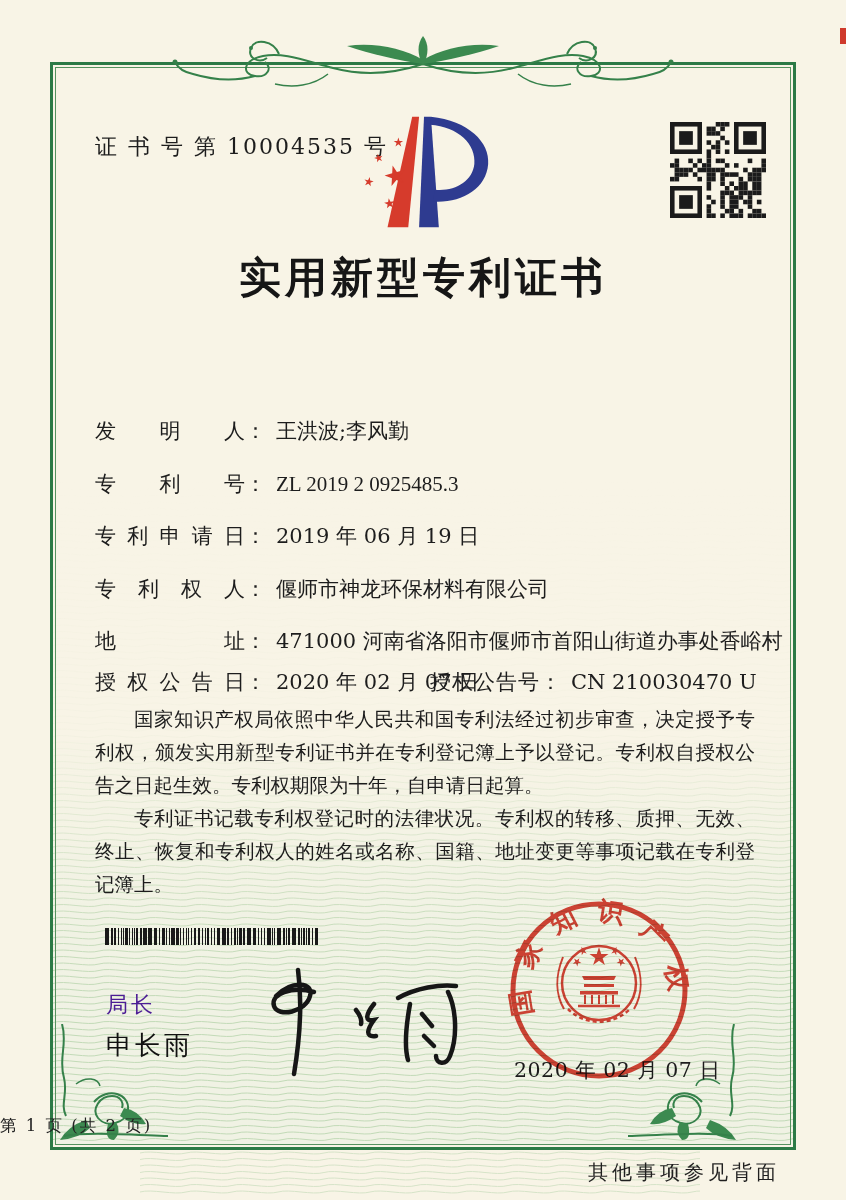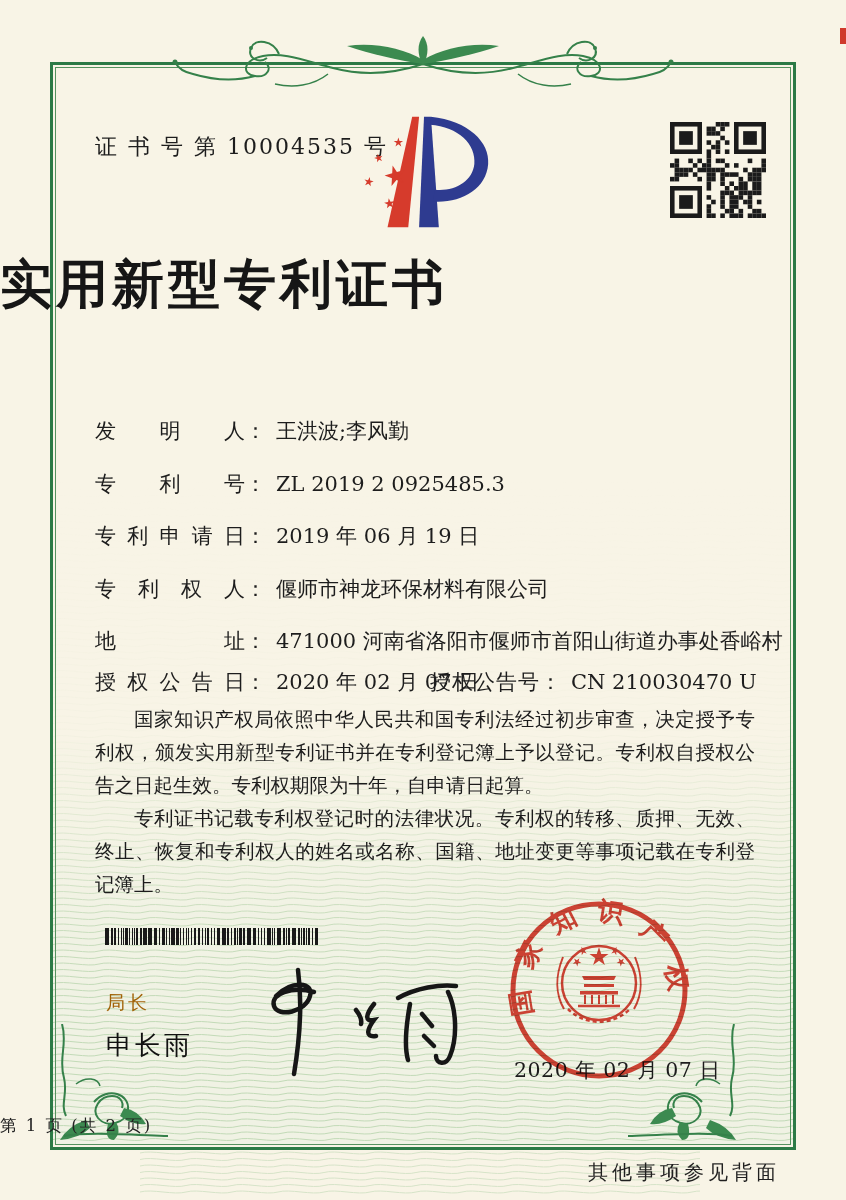--- a/index.html
+++ b/index.html
@@ -5,31 +5,31 @@
   html,body{margin:0;padding:0;background:#e8e4d8;}
   .page{position:relative;width:846px;height:1200px;background:#f8f4e6;overflow:hidden;
         font-family:"DejaVu Serif","Liberation Serif",serif;color:#222;}
   .abs{position:absolute;}
   
   .panel{position:absolute;left:50px;top:62px;width:740px;height:1082px;
          border:3px solid #2c7a46;}
   .panel-inner{position:absolute;left:2px;top:2px;right:2px;bottom:2px;
                border:1px solid #55925f;}
   .cert-no{left:95px;top:132px;font-size:22px;letter-spacing:2px;color:#1d1d1d;}
-  .title{left:0;right:0;top:250px;font-size:52px;font-weight:bold;
+  .title{left:0;right:0;top:250px;text-align:center;font-size:42px;font-weight:bold;
          letter-spacing:4px;color:#161616;}
   .frow{position:absolute;left:95px;width:680px;font-size:21px;color:#1d1d1d;white-space:nowrap;}
   .flabel{display:inline-block;width:150px;text-align:justify;text-align-last:justify;vertical-align:top;}
   .fvalue{margin-left:10px;}
   .fpair2{position:absolute;left:335px;top:0;}
   .fpair2 .flabel2{letter-spacing:1px;}
   .body-text{left:95px;top:703px;width:660px;font-size:19.5px;line-height:33px;
              text-align:justify;color:#1c1c1c;}
   .body-text p{margin:0;text-indent:2em;}
-  .juzhang{left:106px;top:990px;font-size:19px;color:#a16207;
+  .juzhang{left:106px;top:990px;font-size:22px;color:#4c1d95;
            font-family:"DejaVu Sans","Liberation Sans",sans-serif;letter-spacing:3px;}
   .juname{left:106px;top:1028px;font-size:26px;color:#111;
           font-family:"DejaVu Sans","Liberation Sans",sans-serif;letter-spacing:3px;}
   .seal-date{left:514px;top:1056px;font-size:20.5px;color:#1b1b1b;letter-spacing:0.5px;}
   .page-number{left:0;width:794px;top:1115px;font-size:16.5px;letter-spacing:2px;color:#222;}
   .footer-note{left:0;width:780px;top:1159px;text-align:right;font-size:20px;letter-spacing:4px;color:#1f1f1f;}
   .edge-mark{left:840px;top:28px;width:6px;height:16px;background:#cf3a2c;}
   svg{display:block;}
 </style>
 </head>
@@ -263,21 +263,21 @@
       </g>
   </svg>
 
   <div class="abs edge-mark"></div>
 
   <div class="abs title">实用新型专利证书</div>
 
   <div class="frow" style="top:417px;">
     <span class="flabel">发明人</span><span>：</span><span class="fvalue">王洪波;李风勤</span>
   </div>
-  <div class="frow" style="top:470px;">
+  <div class="frow" style="top:470px;font-family:Liberation Serif, serif;">
     <span class="flabel">专利号</span><span>：</span><span class="fvalue">ZL 2019 2 0925485.3</span>
   </div>
   <div class="frow" style="top:522px;">
     <span class="flabel">专利申请日</span><span>：</span><span class="fvalue">2019 年 06 月 19 日</span>
   </div>
   <div class="frow" style="top:575px;">
     <span class="flabel">专利权人</span><span>：</span><span class="fvalue">偃师市神龙环保材料有限公司</span>
   </div>
   <div class="frow" style="top:627px;">
     <span class="flabel">地址</span><span>：</span><span class="fvalue">471000 河南省洛阳市偃师市首阳山街道办事处香峪村</span>

